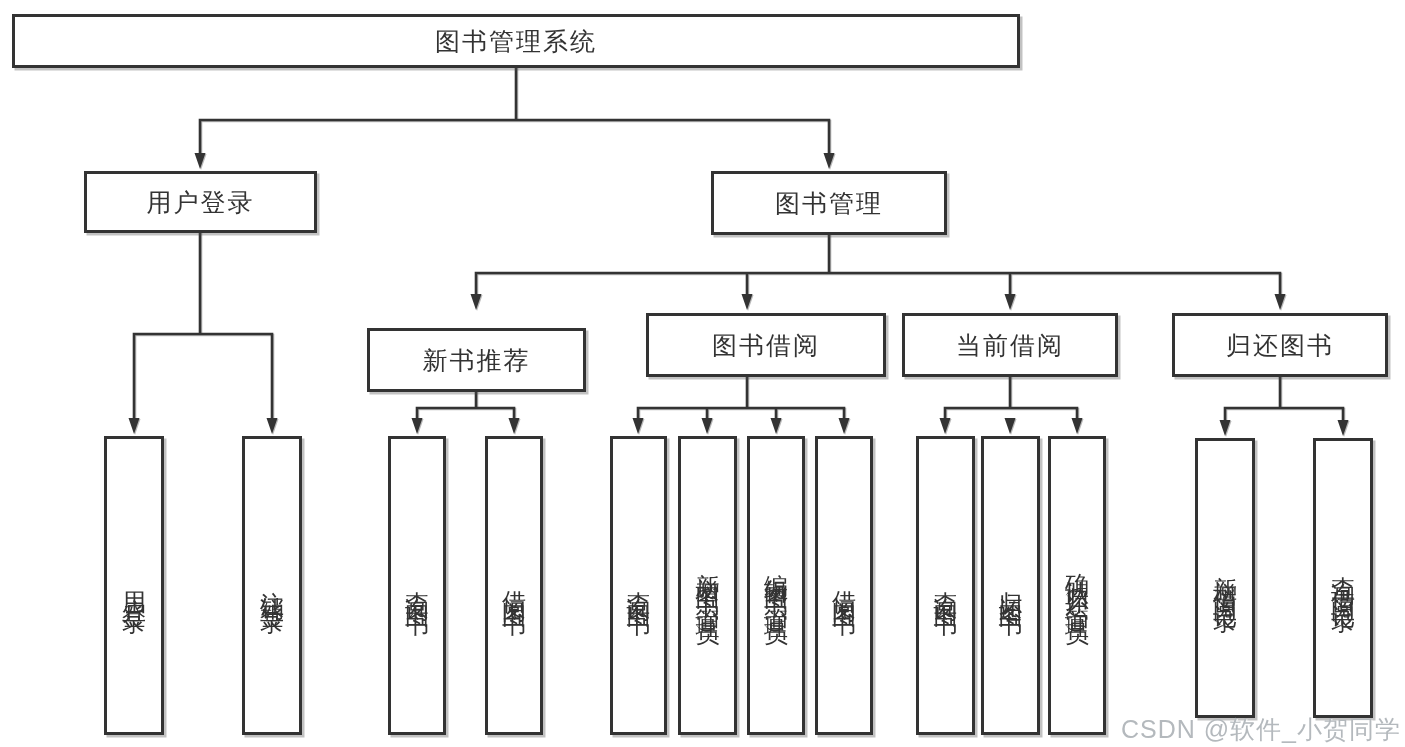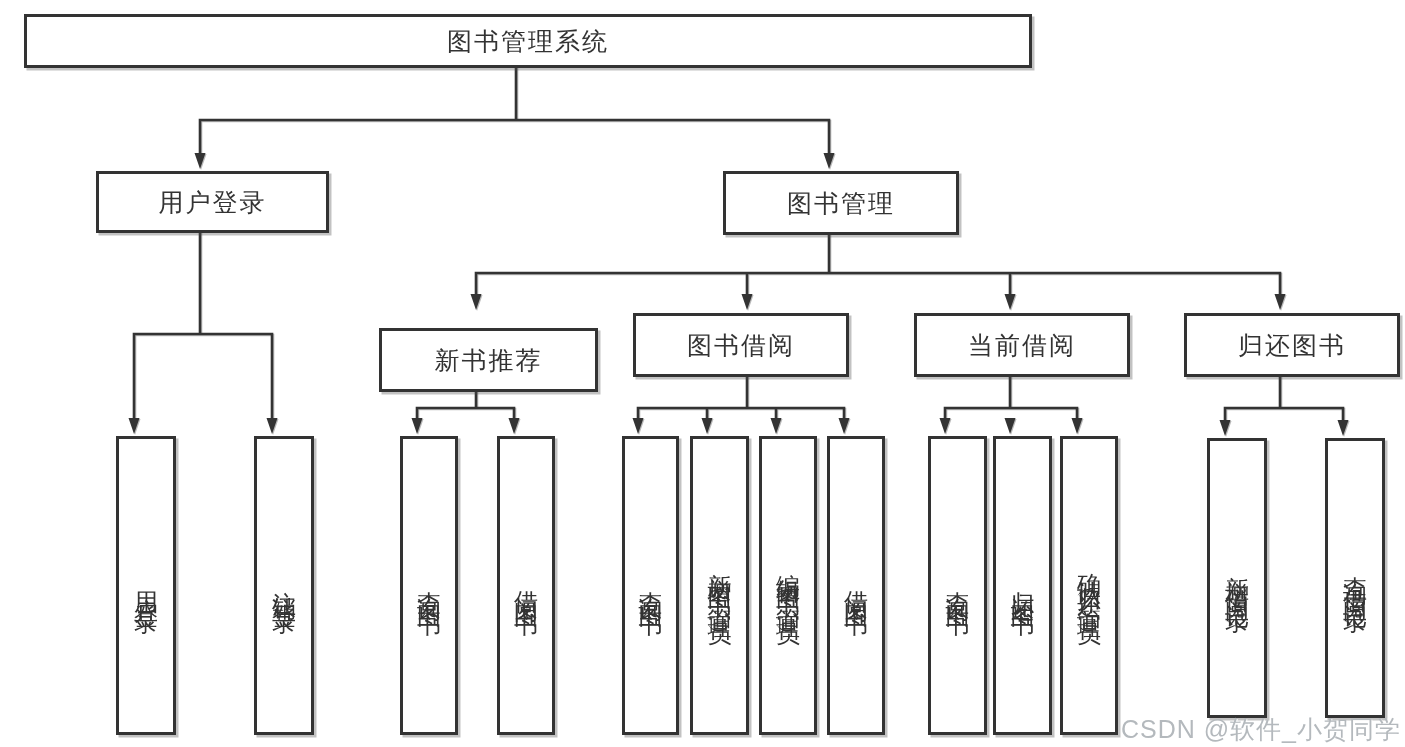--- a/index.html
+++ b/index.html
@@ -18,21 +18,20 @@
     position:absolute;left:0;top:0;width:1405px;height:747px;
     filter:drop-shadow(1.5px 1.5px 0.5px rgba(51,51,51,0.35));
   }
   svg.connectors path{stroke:var(--line);stroke-width:2.6;fill:none;stroke-linecap:square;}
   svg.connectors polygon{fill:var(--line);stroke:none;}
   .node{
     position:absolute;box-sizing:border-box;background:var(--box-bg);
     border:3px solid var(--line);
     display:flex;align-items:center;justify-content:center;
     box-shadow:2.5px 2.5px 0 rgba(80,80,80,0.35);
-    margin-left:12px;
   }
   .h-label{font-size:25px;letter-spacing:2px;white-space:nowrap;}
   .leaf .v-label{
     writing-mode:vertical-rl;text-orientation:mixed;
     font-size:24px;letter-spacing:7px;line-height:1;white-space:nowrap;
   }
   .watermark{
     position:absolute;right:4px;top:713px;z-index:5;
     font-size:25px;letter-spacing:1px;color:var(--watermark);
     text-shadow:1px 1px 0 rgba(255,255,255,0.8);
@@ -87,21 +86,21 @@
   <div class="node" style="left:84px;top:171px;width:233px;height:62px;">
     <span class="h-label">用户登录</span>
   </div>
   <div class="node" style="left:711px;top:171px;width:236px;height:64px;">
     <span class="h-label">图书管理</span>
   </div>
 
   <div class="node" style="left:367px;top:328px;width:219px;height:64px;">
     <span class="h-label">新书推荐</span>
   </div>
-  <div class="node" style="left:621px;top:313px;width:216px;height:64px;">
+  <div class="node" style="left:646px;top:313px;width:240px;height:64px;">
     <span class="h-label">图书借阅</span>
   </div>
   <div class="node" style="left:902px;top:313px;width:216px;height:64px;justify-content:center;">
     <span class="h-label">当前借阅</span>
   </div>
   <div class="node" style="left:1172px;top:313px;width:216px;height:64px;">
     <span class="h-label">归还图书</span>
   </div>
 
   <div class="node leaf" style="left:104px;top:436px;width:60px;height:299px;">

